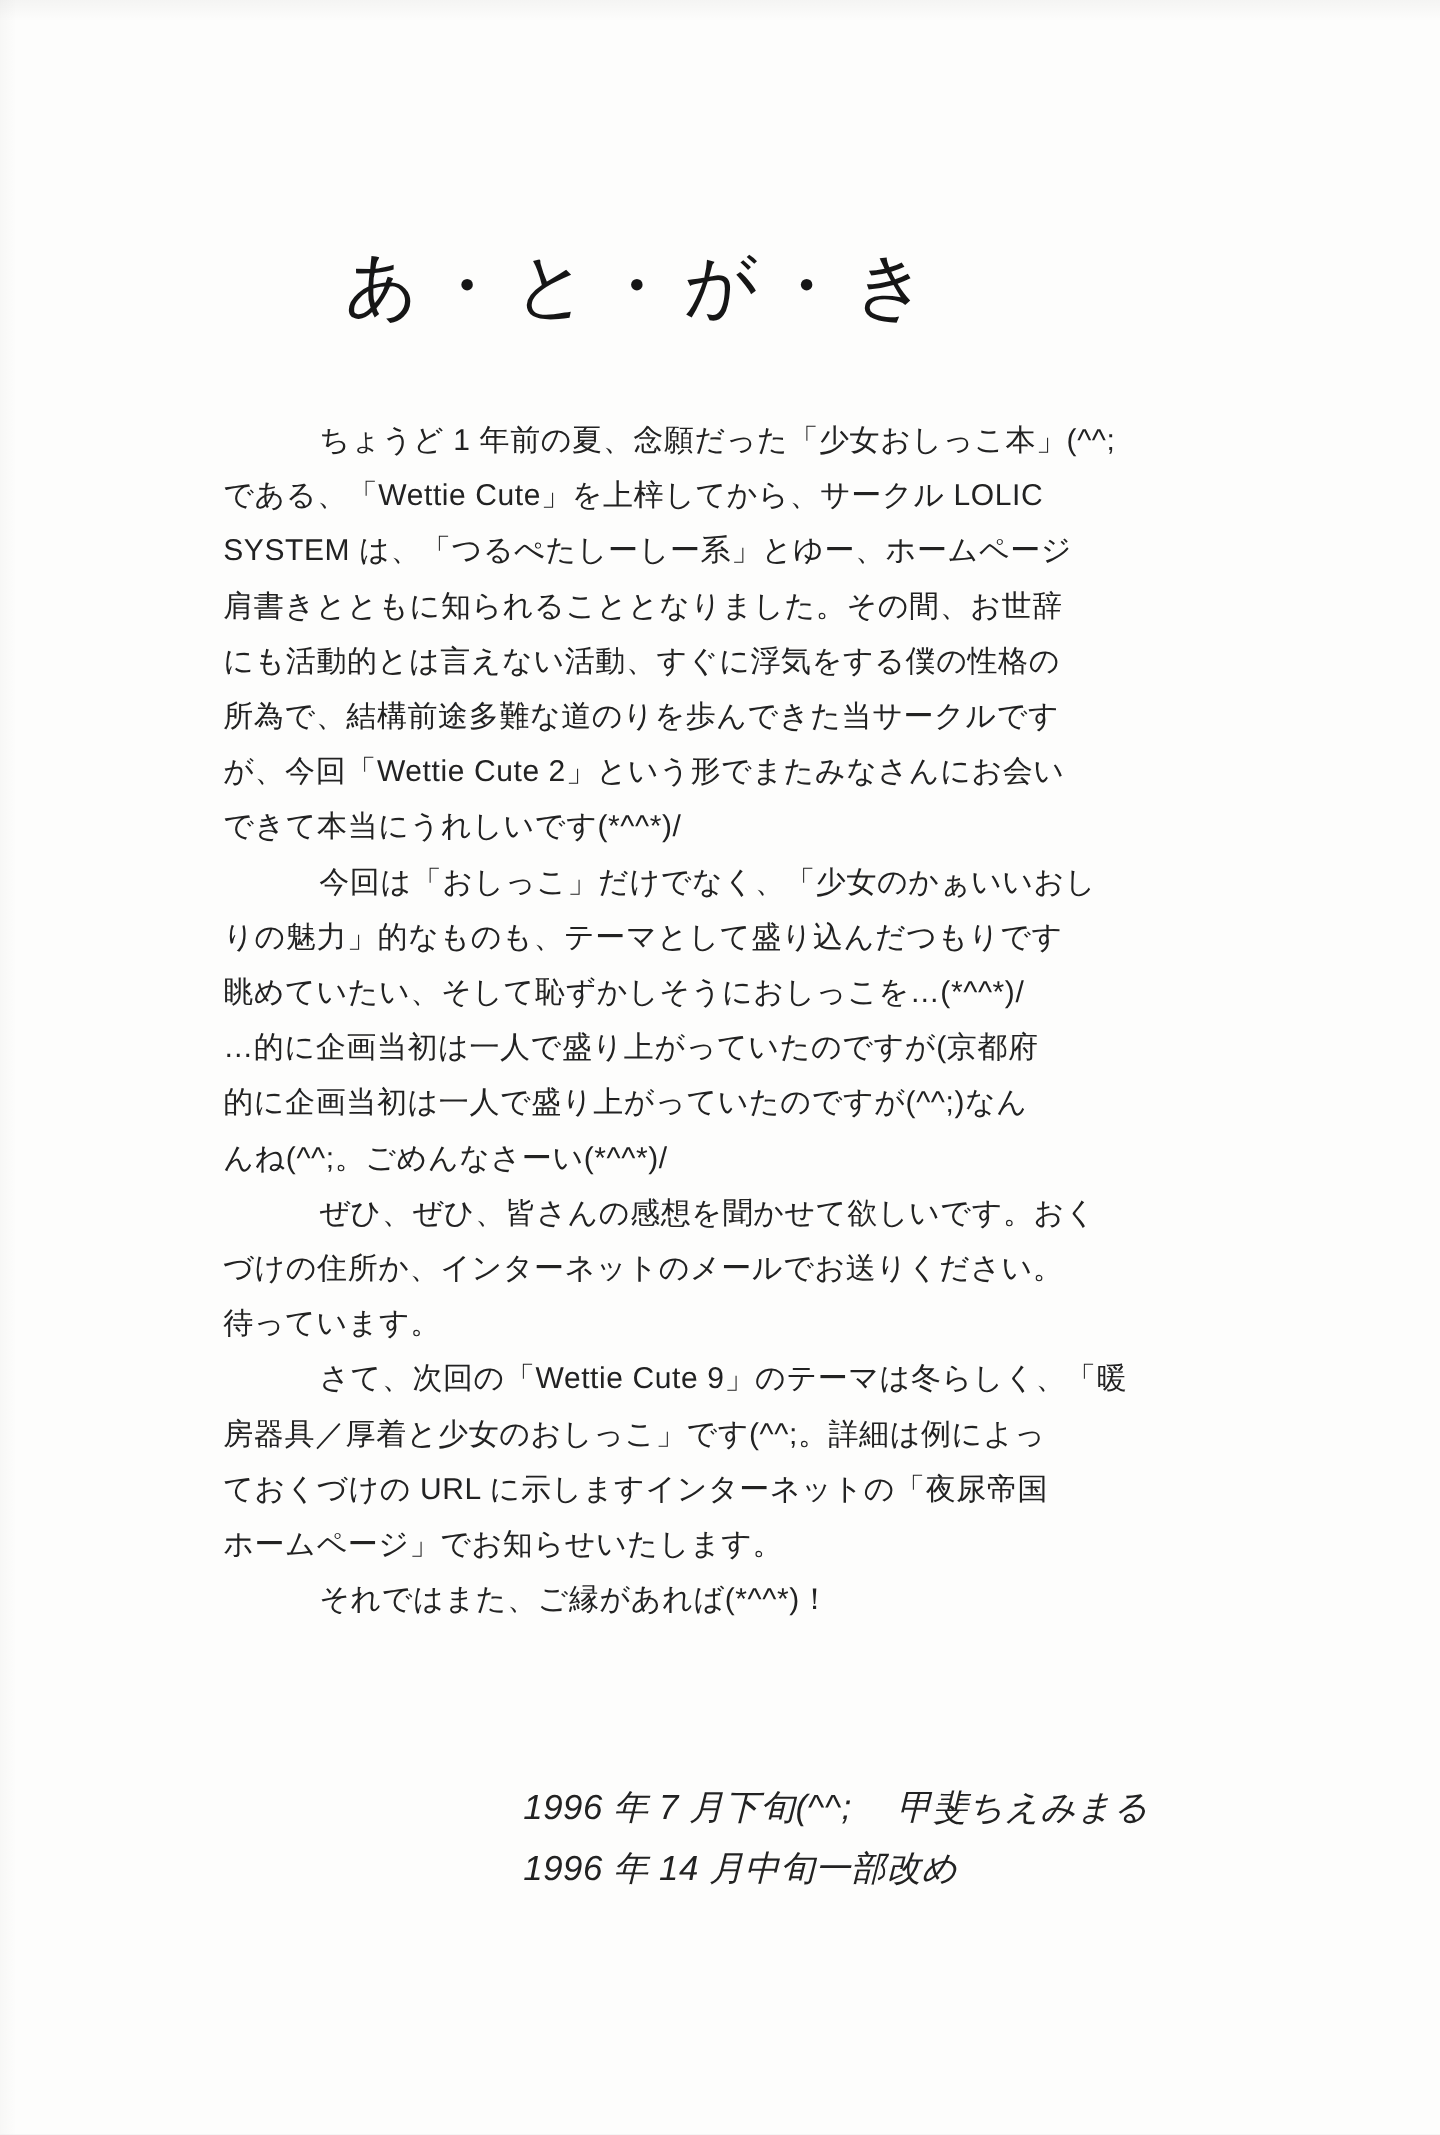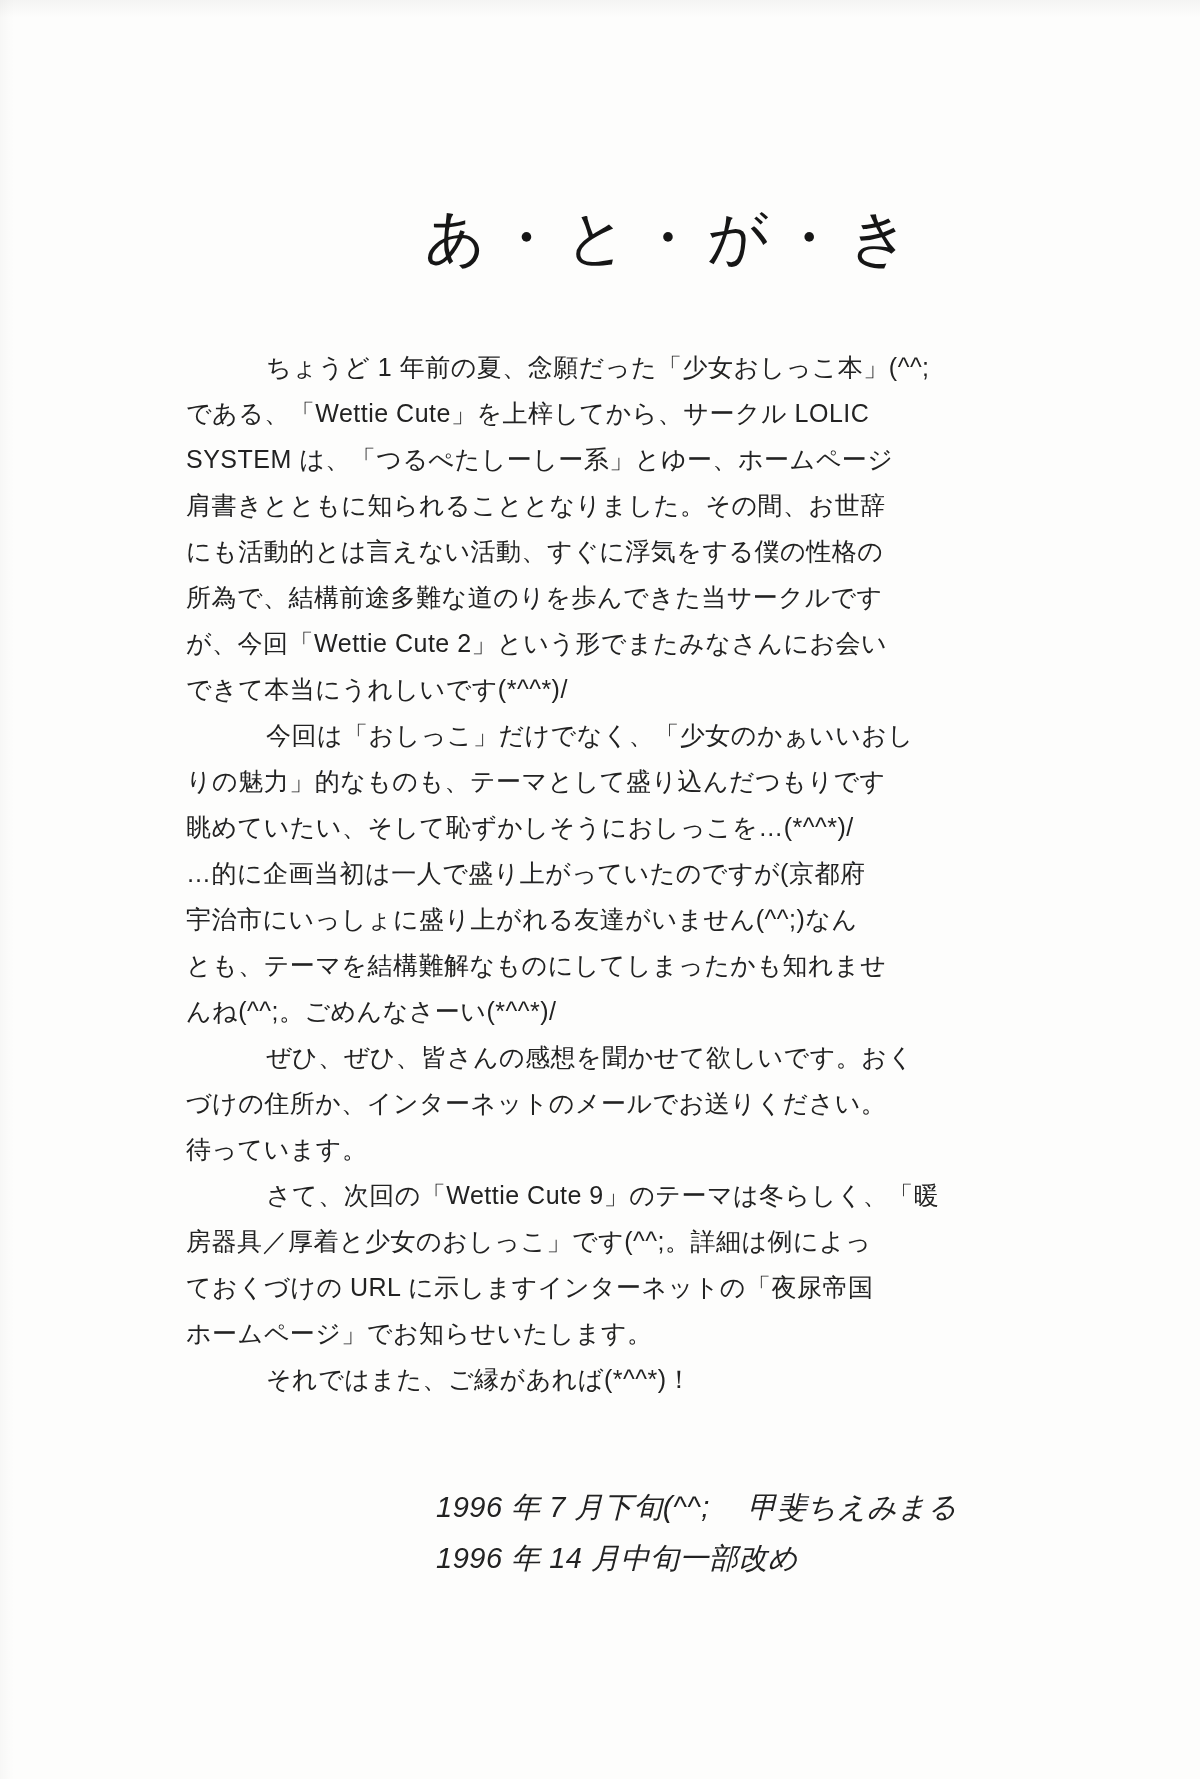--- a/index.html
+++ b/index.html
@@ -18,21 +18,21 @@
       linear-gradient(90deg, rgba(0,0,0,0.025) 0%, rgba(0,0,0,0) 14px),
       #fdfdfc;
     overflow: hidden;
     color: #1f1f1f;
   }
   .title {
     position: absolute;
     top: 198px;
     left: 150px;
     width: 770px;
-    text-align: right;
+    text-align: center;
     font-size: 60px;
     font-weight: 400;
     letter-spacing: 10px;
     color: #161616;
     white-space: nowrap;
   }
   .body-text {
     position: absolute;
     top: 344px;
     left: 186px;
@@ -75,22 +75,21 @@
     <div class="line">SYSTEM は、「つるぺたしーしー系」とゆー、ホームページ</div>
     <div class="line">肩書きとともに知られることとなりました。その間、お世辞</div>
     <div class="line">にも活動的とは言えない活動、すぐに浮気をする僕の性格の</div>
     <div class="line">所為で、結構前途多難な道のりを歩んできた当サークルです</div>
     <div class="line">が、今回「Wettie Cute 2」という形でまたみなさんにお会い</div>
     <div class="line">できて本当にうれしいです(*^^*)/</div>
     <div class="line indent">今回は「おしっこ」だけでなく、「少女のかぁいいおし</div>
     <div class="line">りの魅力」的なものも、テーマとして盛り込んだつもりです</div>
     <div class="line">眺めていたい、そして恥ずかしそうにおしっこを…(*^^*)/</div>
     <div class="line">…的に企画当初は一人で盛り上がっていたのですが(京都府</div>
-    <div class="line">宇治市にいっしょに盛り上がれる友達がいません(^^;)なん</div>
-    <div class="line">とも、テーマを結構難解なものにしてしまったかも知れませ</div>
+    <div class="line">的に企画当初は一人で盛り上がっていたのですが(^^;)なん</div>
     <div class="line">んね(^^;。ごめんなさーい(*^^*)/</div>
     <div class="line indent">ぜひ、ぜひ、皆さんの感想を聞かせて欲しいです。おく</div>
     <div class="line">づけの住所か、インターネットのメールでお送りください。</div>
     <div class="line">待っています。</div>
     <div class="line indent">さて、次回の「Wettie Cute 9」のテーマは冬らしく、「暖</div>
     <div class="line">房器具／厚着と少女のおしっこ」です(^^;。詳細は例によっ</div>
     <div class="line">ておくづけの URL に示しますインターネットの「夜尿帝国</div>
     <div class="line">ホームページ」でお知らせいたします。</div>
     <div class="line indent">それではまた、ご縁があれば(*^^*)！</div>
   </div>

